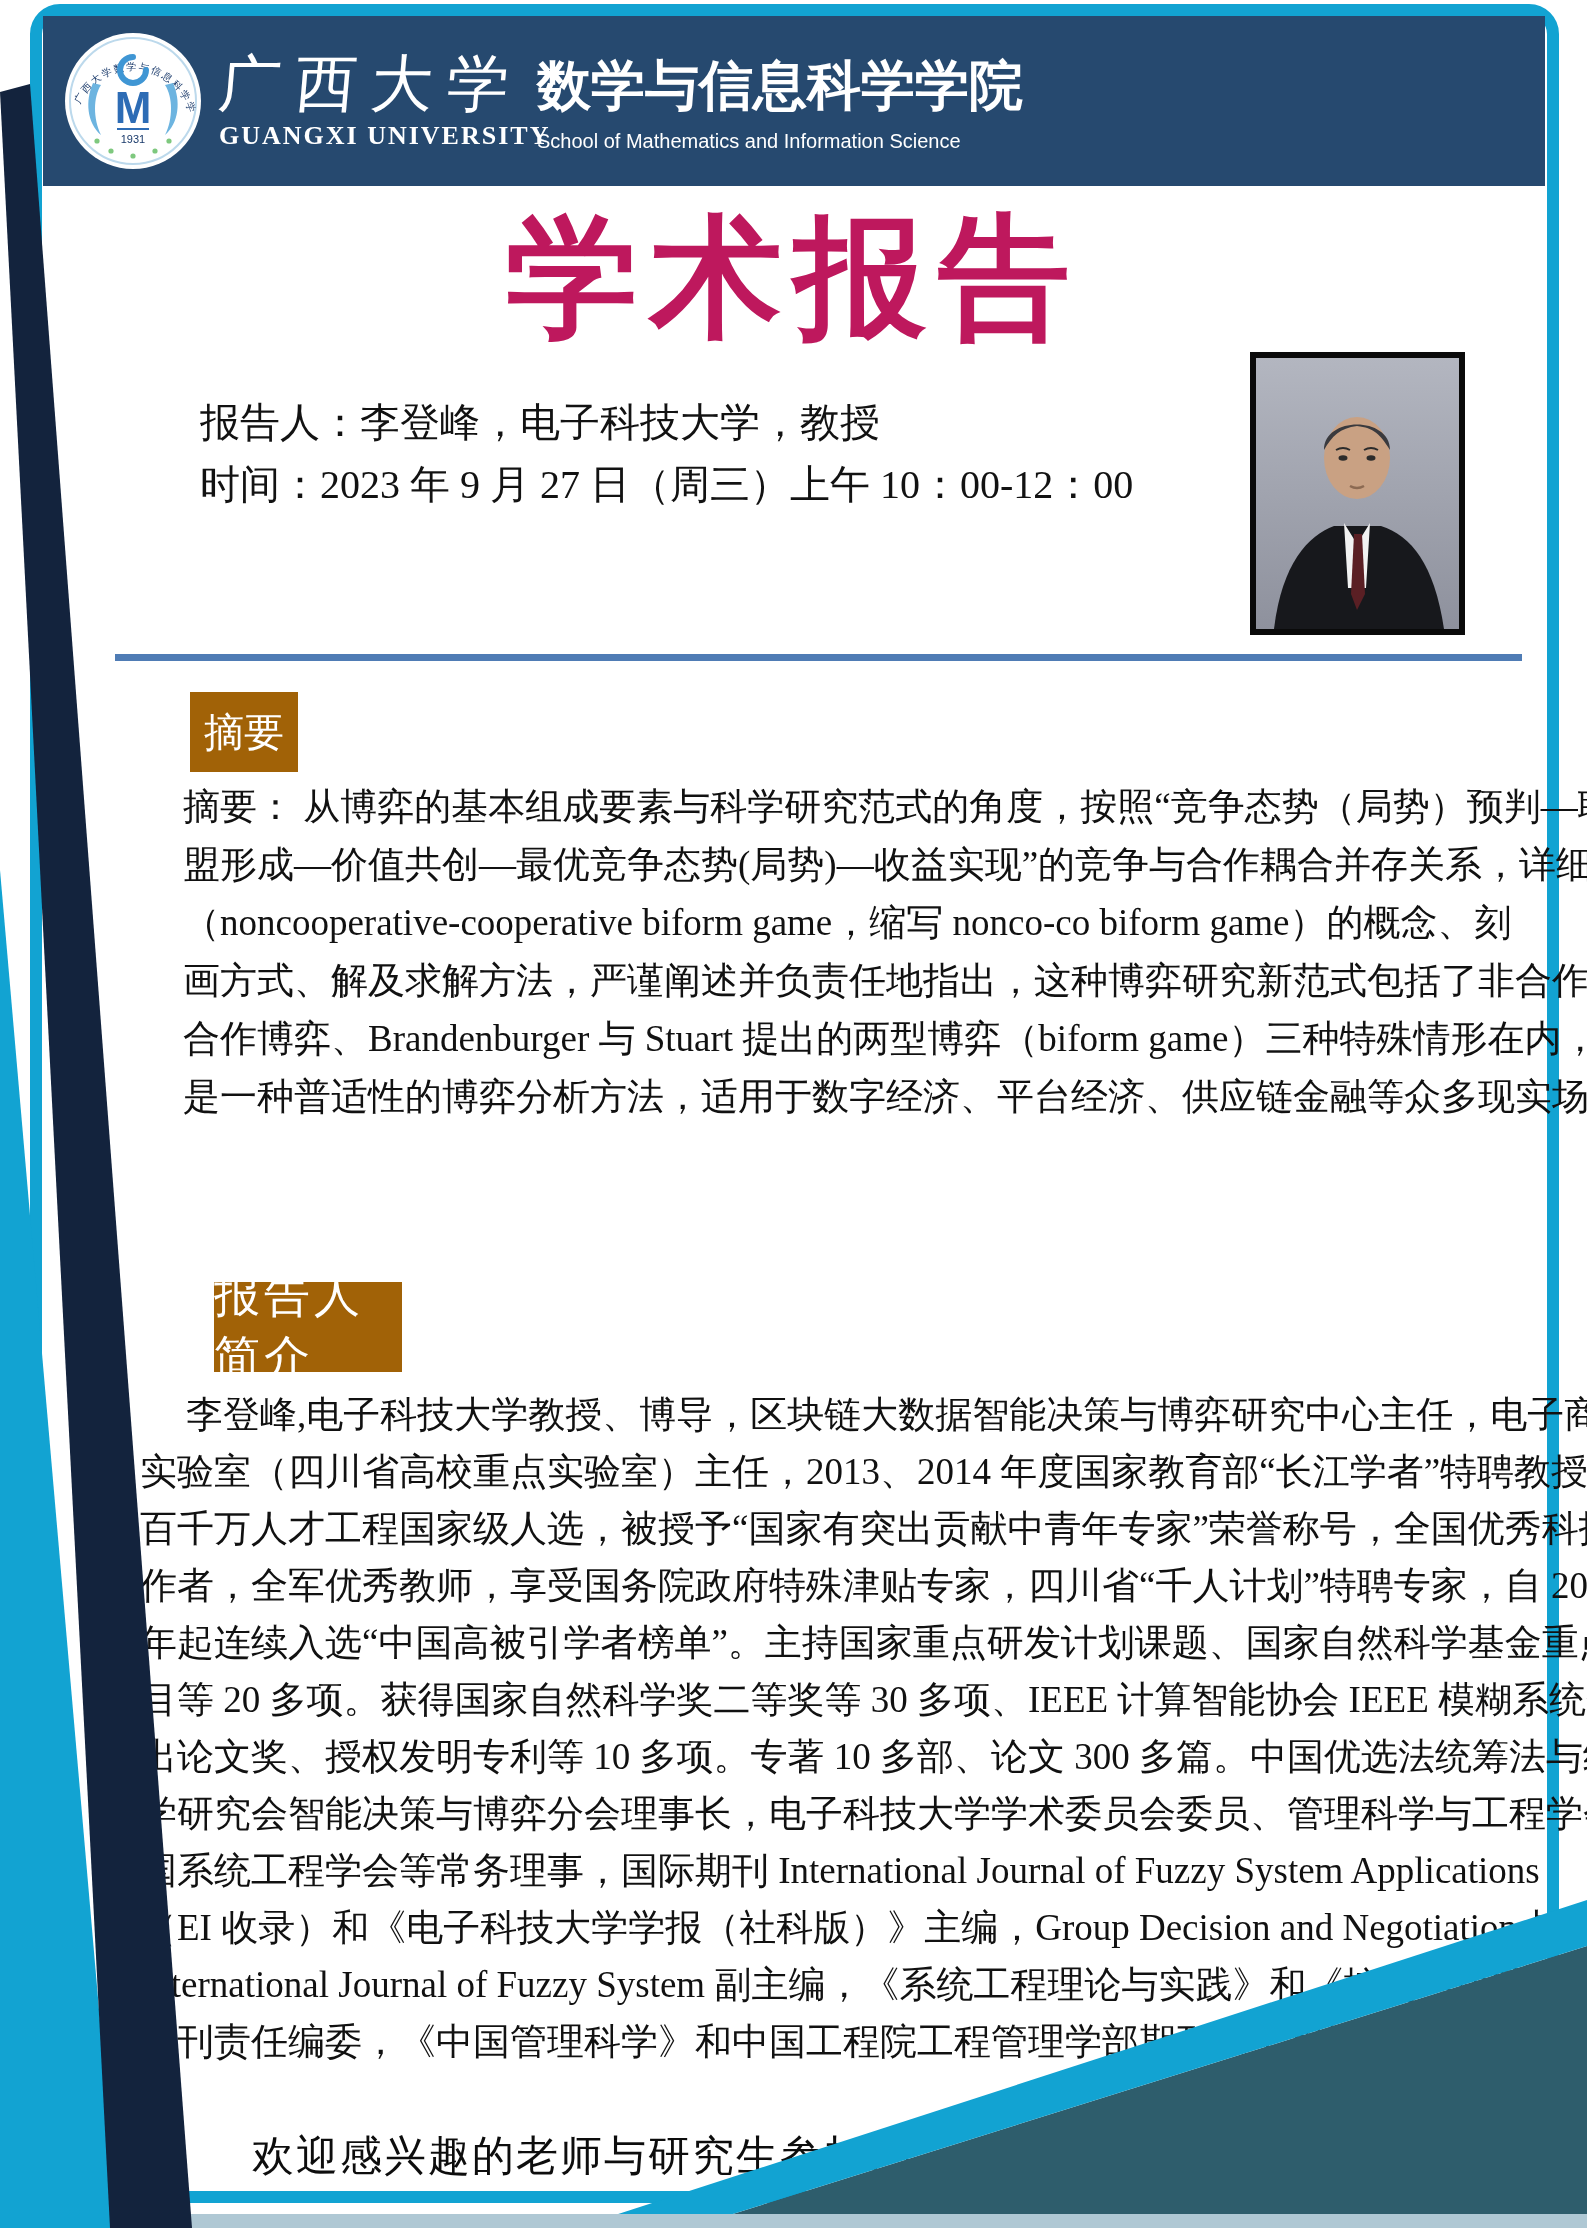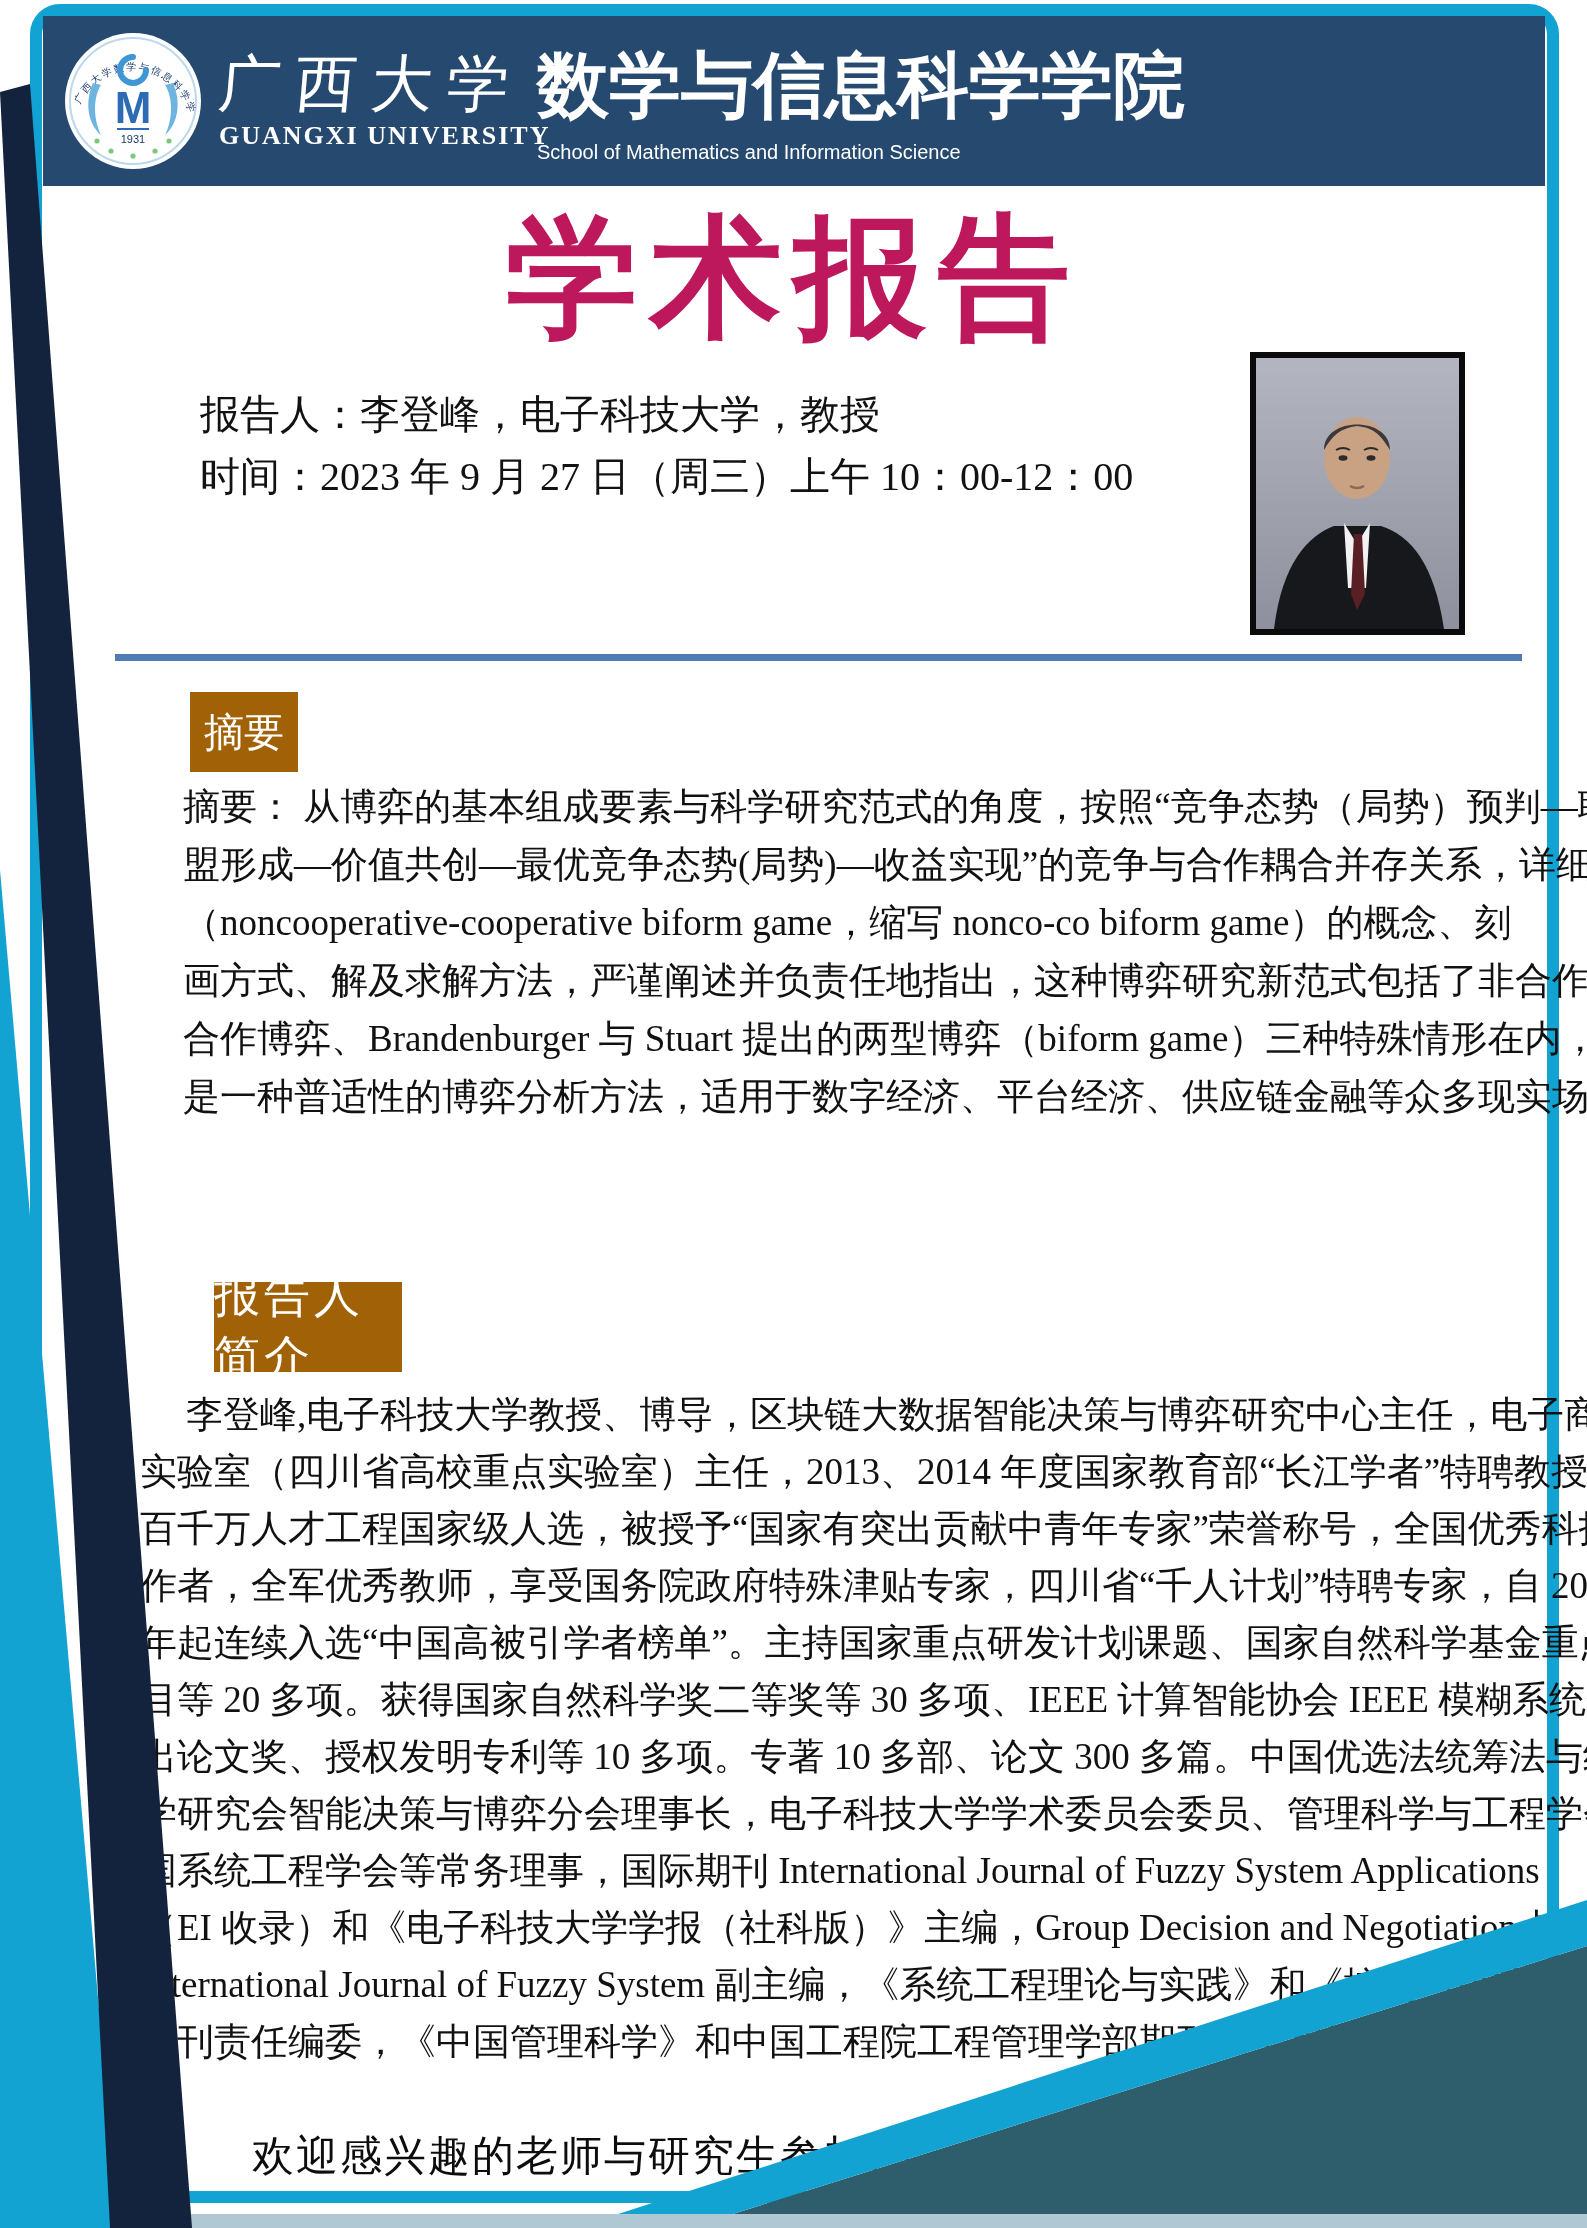--- a/index.html
+++ b/index.html
@@ -22,28 +22,28 @@
   
   .banner{
     left:43px;top:16px;width:1502px;height:170px;background:#26496F;z-index:2;
     display:flex;align-items:center;padding-left:20px;box-sizing:border-box;color:#fff;
   }
   .logo{width:140px;height:140px;flex:0 0 auto;margin-right:16px;}
   .uni-col{width:290px;text-align:center;line-height:1;}
   .uni-zh{font-size:62px;letter-spacing:14px;transform:skewX(-5deg);white-space:nowrap;}
   .uni-en{font-size:26px;font-weight:bold;letter-spacing:2px;margin-top:8px;white-space:nowrap;}
   .school-col{margin-left:28px;font-family:"Liberation Sans","DejaVu Sans",sans-serif;}
-  .school-zh{font-size:72px;font-weight:bold;white-space:nowrap;}
+  .school-zh{font-size:54px;font-weight:bold;white-space:nowrap;}
   .school-en{font-size:20px;margin-top:7px;white-space:nowrap;}
   
   .page-title{
     left:43px;top:196px;width:1502px;text-align:center;z-index:2;
     font-size:132px;font-weight:bold;color:#be185d;letter-spacing:12px;line-height:1.25;
   }
-  .info{left:200px;top:384px;z-index:2;font-size:40px;line-height:62px;color:#121212;}
+  .info{left:200px;top:392px;z-index:2;font-size:40px;line-height:62px;color:#121212;}
   .photo{
     left:1250px;top:352px;width:215px;height:283px;z-index:2;box-sizing:border-box;
     border:6px solid #0a0a0a;background:#a0a3ae;
   }
   .photo svg{display:block;width:100%;height:100%;}
   .divider{left:115px;top:654px;width:1407px;height:7px;background:#4F7CB5;z-index:2;}
   
   .badge{
     background:#a16207;color:#ffffff;z-index:2;display:flex;align-items:center;justify-content:center;
   }

